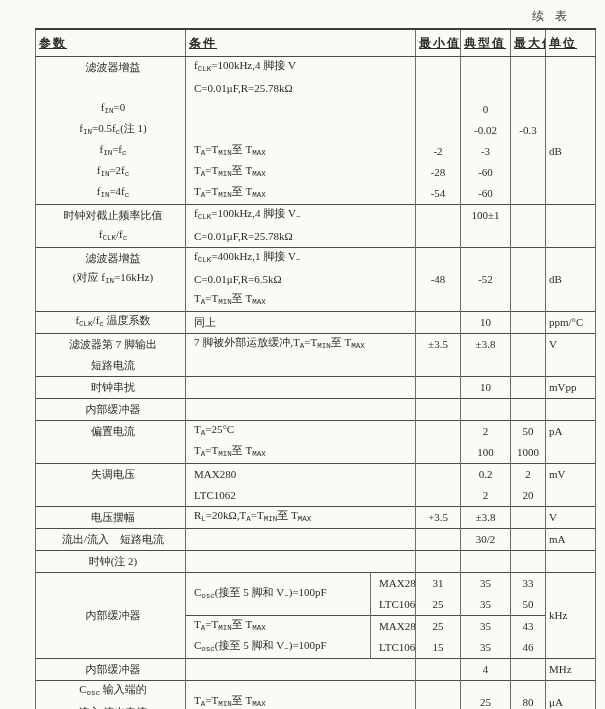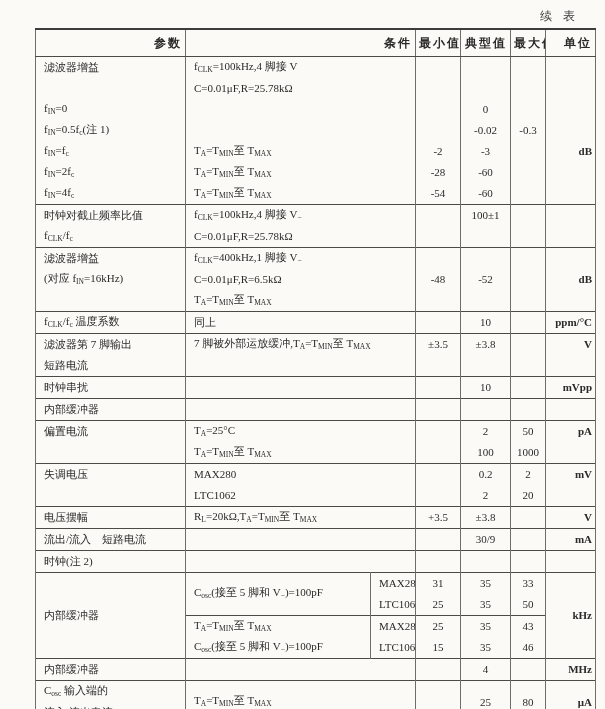--- a/index.html
+++ b/index.html
@@ -5,21 +5,21 @@
   html,body{margin:0;padding:0;}
   body{
     width:605px;height:709px;
     background:#fbfaf7;
     font-family:"Liberation Serif","DejaVu Serif",serif;
     color:#2a2a28;
     position:relative;
     -webkit-font-smoothing:antialiased;
   }
   .continued{
-    position:absolute;top:8px;right:26px;
+    position:absolute;top:8px;right:34px;
     font-size:12px;letter-spacing:4px;color:#3a3a38;
   }
   .tablewrap{position:absolute;top:28px;left:35px;}
   table{
     border-collapse:collapse;table-layout:fixed;width:560px;
     border-top:2px solid #3c3c3a;border-bottom:2px solid #3c3c3a;
   }
   col.c-p{width:150px;}
   col.c-c1{width:185px;}
   col.c-c2{width:45px;}
@@ -30,31 +30,32 @@
   td,th{
     border-left:1px solid #6e6e6a;border-right:1px solid #6e6e6a;
     font-size:11px;line-height:13px;
     padding:1px 3px;height:19px;
     overflow:hidden;white-space:nowrap;
     vertical-align:middle;
     font-weight:normal;
   }
   thead th{
     border-bottom:1px solid #4a4a46;
-    text-align:right;font-weight:bold;font-size:12px;height:24px;
+    text-align:left;font-weight:bold;font-size:12px;height:24px;
     letter-spacing:2px;
+    text-decoration:underline;
   }
   tr.gs td{border-top:1px solid #4a4a46;}
-  td.p{text-align:left;padding-left:8px;}
+  td.p{text-align:center;padding-left:8px;}
   td.c{text-align:left;padding-left:8px;}
   td.n{text-align:center;padding-left:1px;padding-right:1px;}
-  td.u{text-align:right;font-weight:bold;}
+  td.u{text-align:left;}
   td.m{vertical-align:middle;}
   td.bt{border-top:1px solid #4a4a46;}
-  sub{font-size:7.5px;vertical-align:-2px;letter-spacing:0;}
+  sub{font-size:7.5px;vertical-align:-2px;letter-spacing:0;font-family:Liberation Mono, monospace;}
 </style>
 </head>
 <body>
 
 <div class="continued">续 表</div>
 
 <div class="tablewrap">
   <table>
     <colgroup>
       <col class="c-p">
@@ -241,21 +242,21 @@
           <td colspan="2" class="c">R<sub>L</sub>=20kΩ,T<sub>A</sub>=T<sub>MIN</sub>至 T<sub>MAX</sub></td>
           <td class="n">+3.5</td>
           <td class="n">±3.8</td>
           <td class="n"></td>
           <td class="u">V</td>
         </tr>
         <tr class="gs">
           <td class="p">流出/流入　短路电流</td>
           <td colspan="2" class="c"></td>
           <td class="n"></td>
-          <td class="n">30/9</td>
+          <td class="n">30/2</td>
           <td class="n"></td>
           <td class="u">mA</td>
         </tr>
         <tr class="gs">
           <td class="p">时钟(注 2)</td>
           <td colspan="2" class="c"></td>
           <td class="n"></td>
           <td class="n"></td>
           <td class="n"></td>
           <td class="u"></td>

